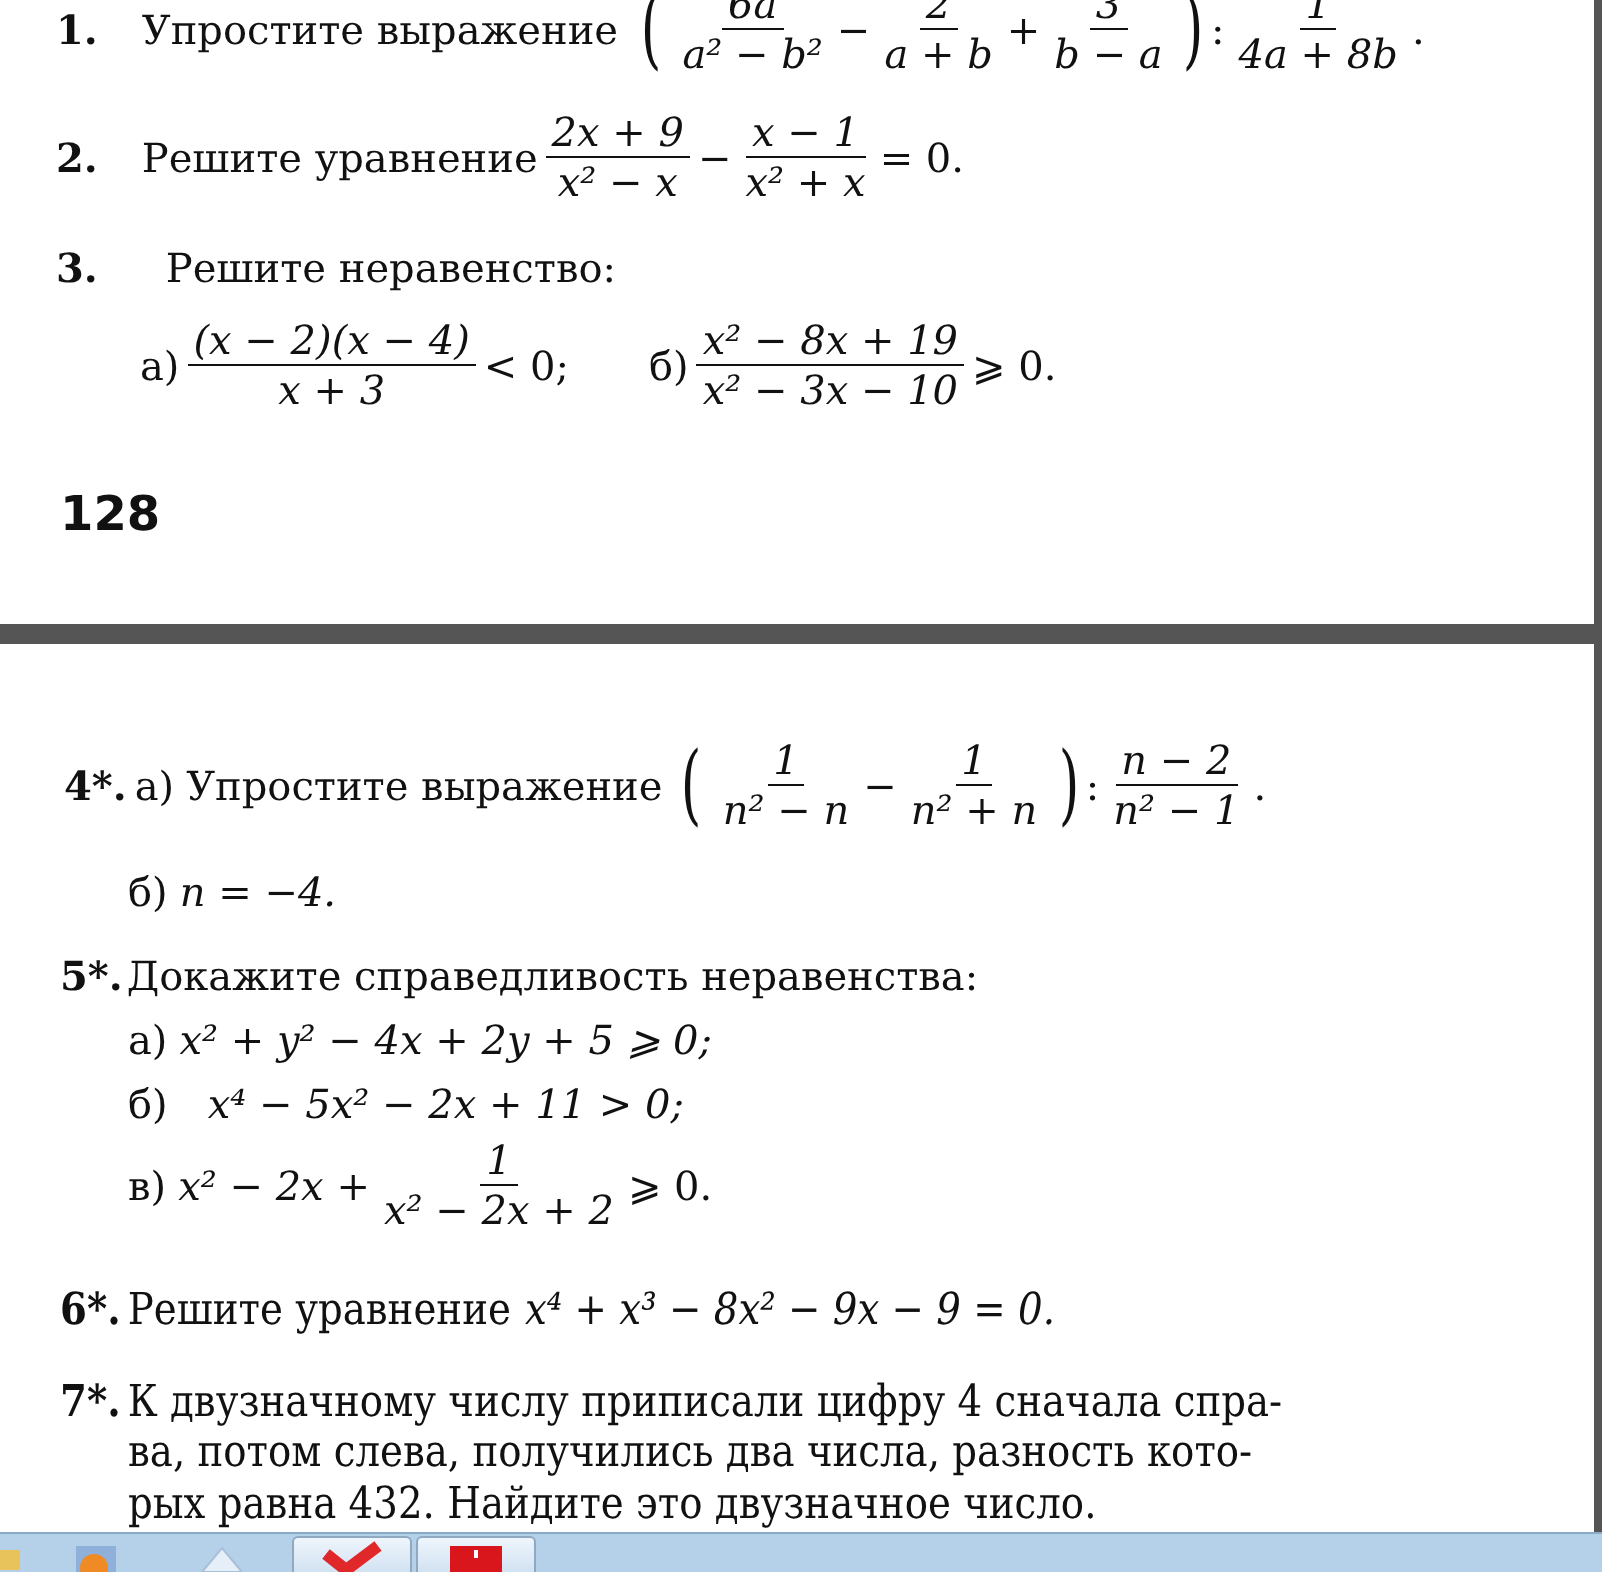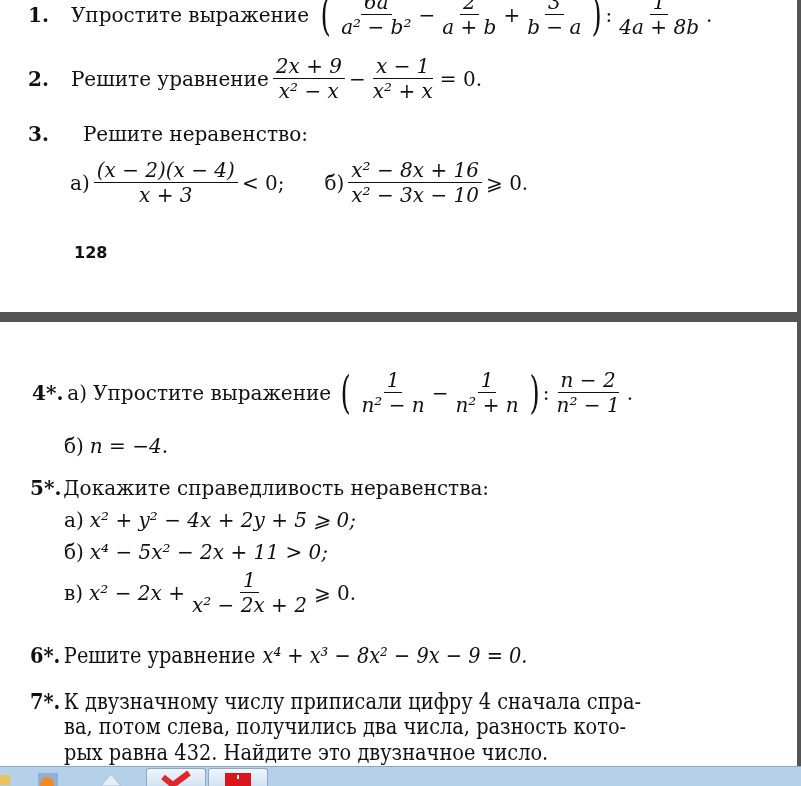--- a/index.html
+++ b/index.html
@@ -19,21 +19,21 @@
 
   .line { position:absolute; font-size:20px; white-space:nowrap; display:flex; align-items:center; }
   .num { font-weight:bold; font-family:"DejaVu Serif", serif; }
   .txt { font-family:"DejaVu Serif", serif; }
   .math { font-family:"DejaVu Serif", serif; font-style:italic; }
   .up { font-style:normal; }
   .frac { display:inline-flex; flex-direction:column; align-items:center; vertical-align:middle; margin:0 4px; font-style:italic; }
   .frac .n { padding:0 3px; border-bottom:1.5px solid #111; line-height:24px; }
   .frac .d { padding:0 3px; line-height:24px; }
   .paren { font-size:44px; font-weight:lighter; line-height:1; font-style:normal; transform:scaleX(0.6); display:inline-block; }
-  .page-number { position:absolute; left:30px; top:243px; font-family:"DejaVu Sans", sans-serif; font-size:16px; font-weight:bold;margin-left:44px; }
+  .page-number { position:absolute; left:30px; top:243px; font-family:"DejaVu Sans", sans-serif; font-size:24px; font-weight:bold; }
   .cond { font-family:"Liberation Serif", serif; font-size:22px; transform:scaleX(0.88); transform-origin:left center; }
 </style>
 </head>
 <body>
 
 <div class="page page-top">
 
   <div class="line" style="left:28px; top:-10px;">
     <span class="num">1.</span>
     <span class="txt" style="margin-left:22px;">Упростите выражение</span>
@@ -82,21 +82,21 @@
   </div>
   <div class="line" style="left:70px; top:158px;">
     <span class="txt">а)</span>
     <span class="frac">
       <span class="n">(x − 2)(x − 4)</span>
       <span class="d">x + 3</span>
     </span>
     <span class="up">&lt; 0;</span>
     <span class="txt" style="margin-left:40px;">б)</span>
     <span class="frac">
-      <span class="n">x² − 8x + 16</span>
+      <span class="n">x² − 8x + 19</span>
       <span class="d">x² − 3x − 10</span>
     </span>
     <span class="up">⩾ 0.</span>
   </div>
 
   <div class="page-number">128</div>
 </div>
 
 <div class="page-gap"></div>
 
@@ -132,21 +132,21 @@
   <div class="line" style="left:30px; top:154px;">
     <span class="num">5*.</span>
     <span class="txt" style="margin-left:2px;">Докажите справедливость неравенства:</span>
   </div>
   <div class="line" style="left:64px; top:186px;">
     <span class="txt">а)</span>
     <span class="math" style="margin-left:6px;">x² + y² − 4x + 2y + 5 ⩾ 0;</span>
   </div>
   <div class="line" style="left:64px; top:218px;">
     <span class="txt">б)</span>
-    <span class="math" style="margin-left:6px;">x⁴ − 5x² − 2x + 11 &gt; 0;</span>
+    <span class="math" style="margin-left:20px;">x⁴ − 5x² − 2x + 11 &gt; 0;</span>
   </div>
   <div class="line" style="left:64px; top:246px;">
     <span class="txt">в)</span>
     <span class="math" style="margin-left:6px;">x² − 2x +</span>
     <span class="frac">
       <span class="n">1</span>
       <span class="d">x² − 2x + 2</span>
     </span>
     <span class="up">⩾ 0.</span>
   </div>

